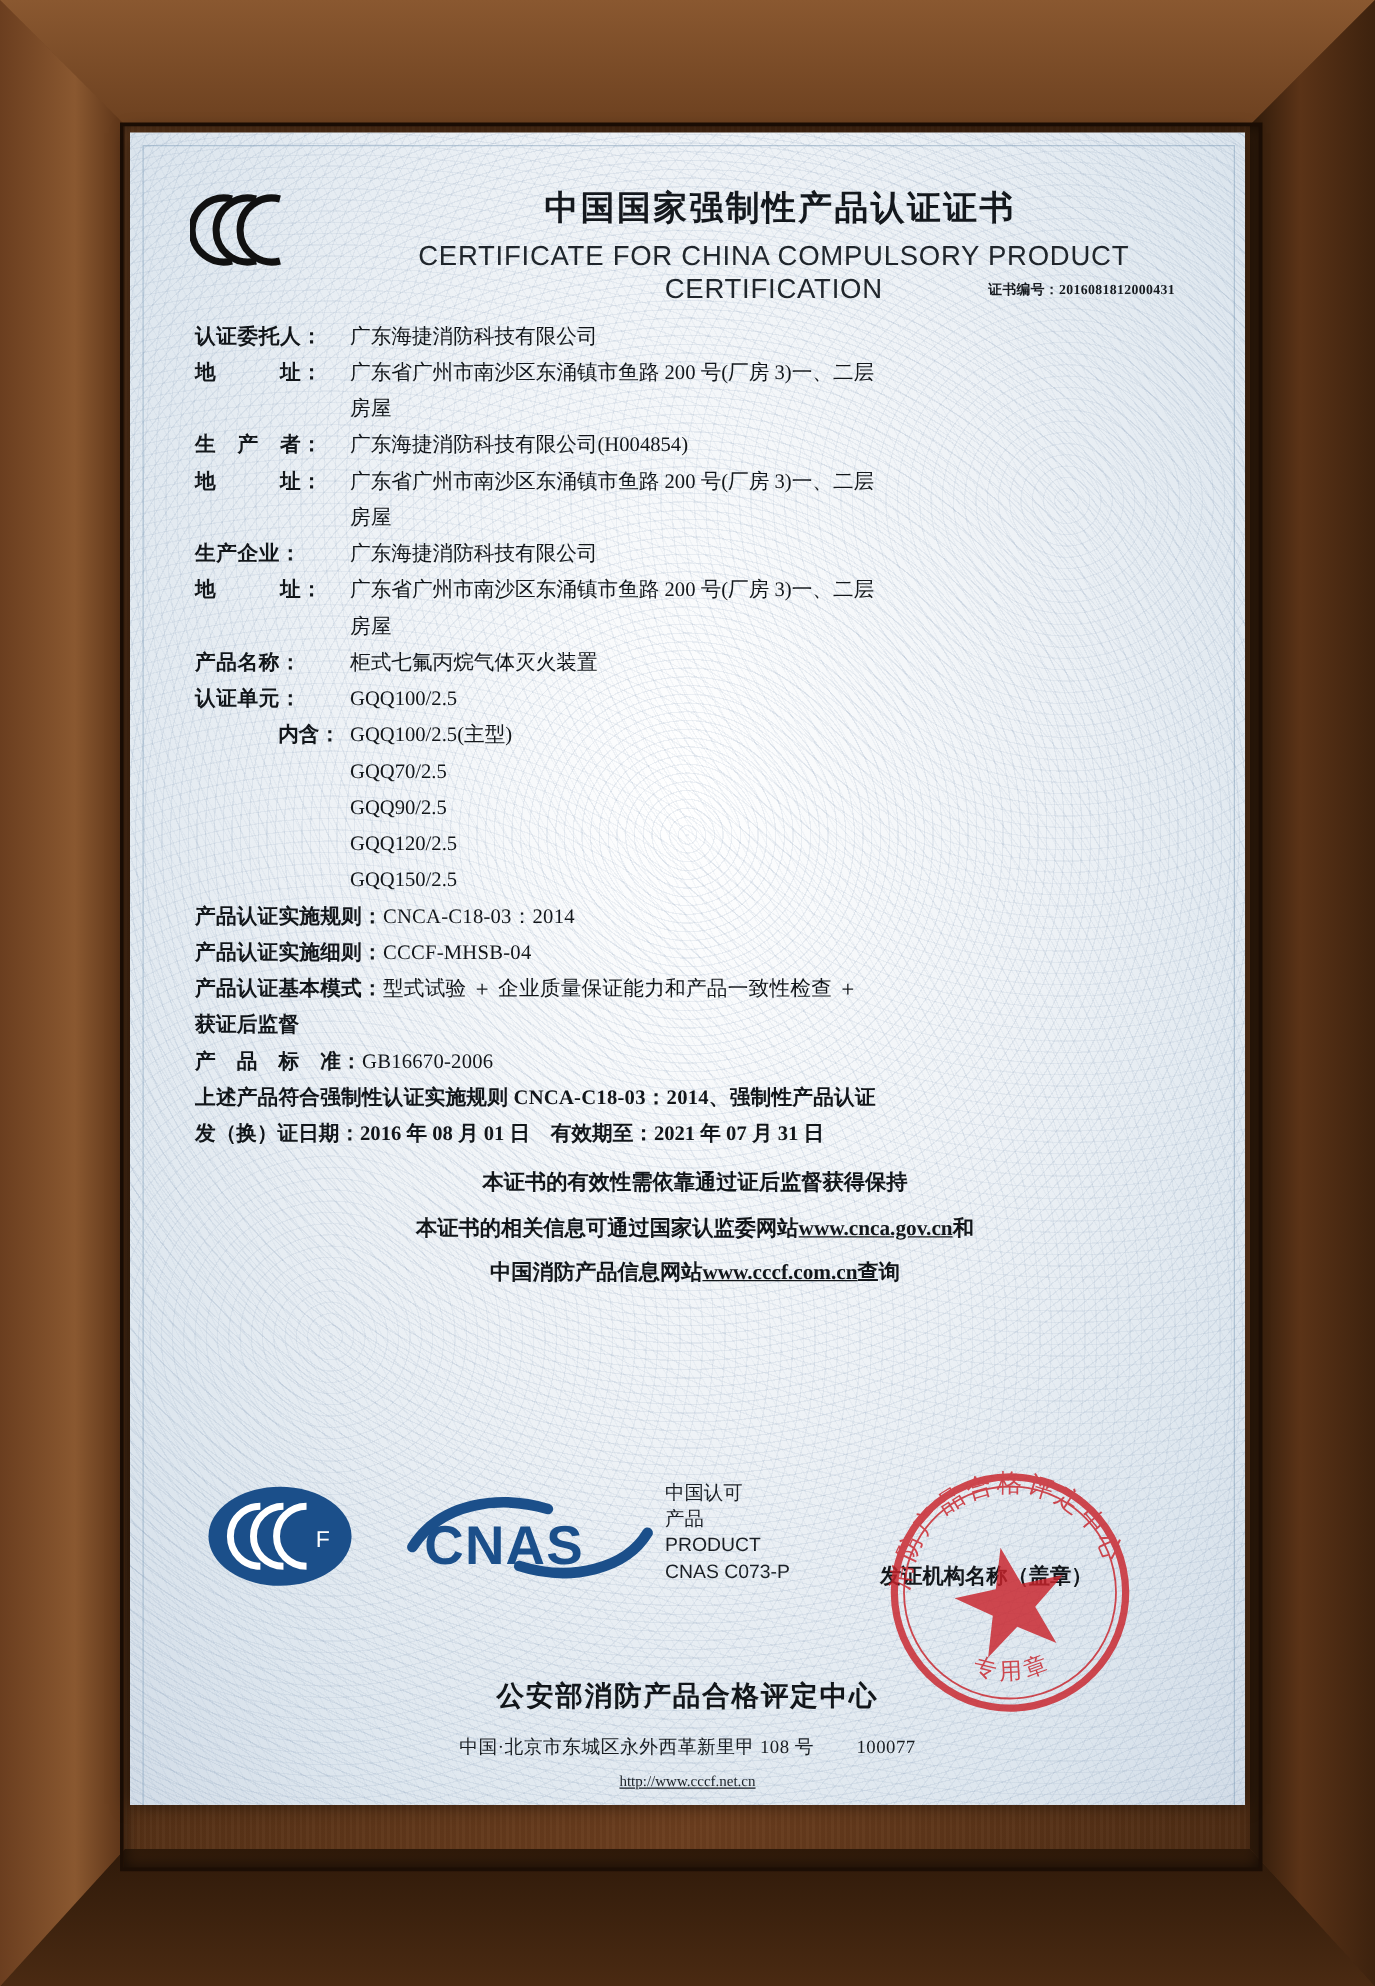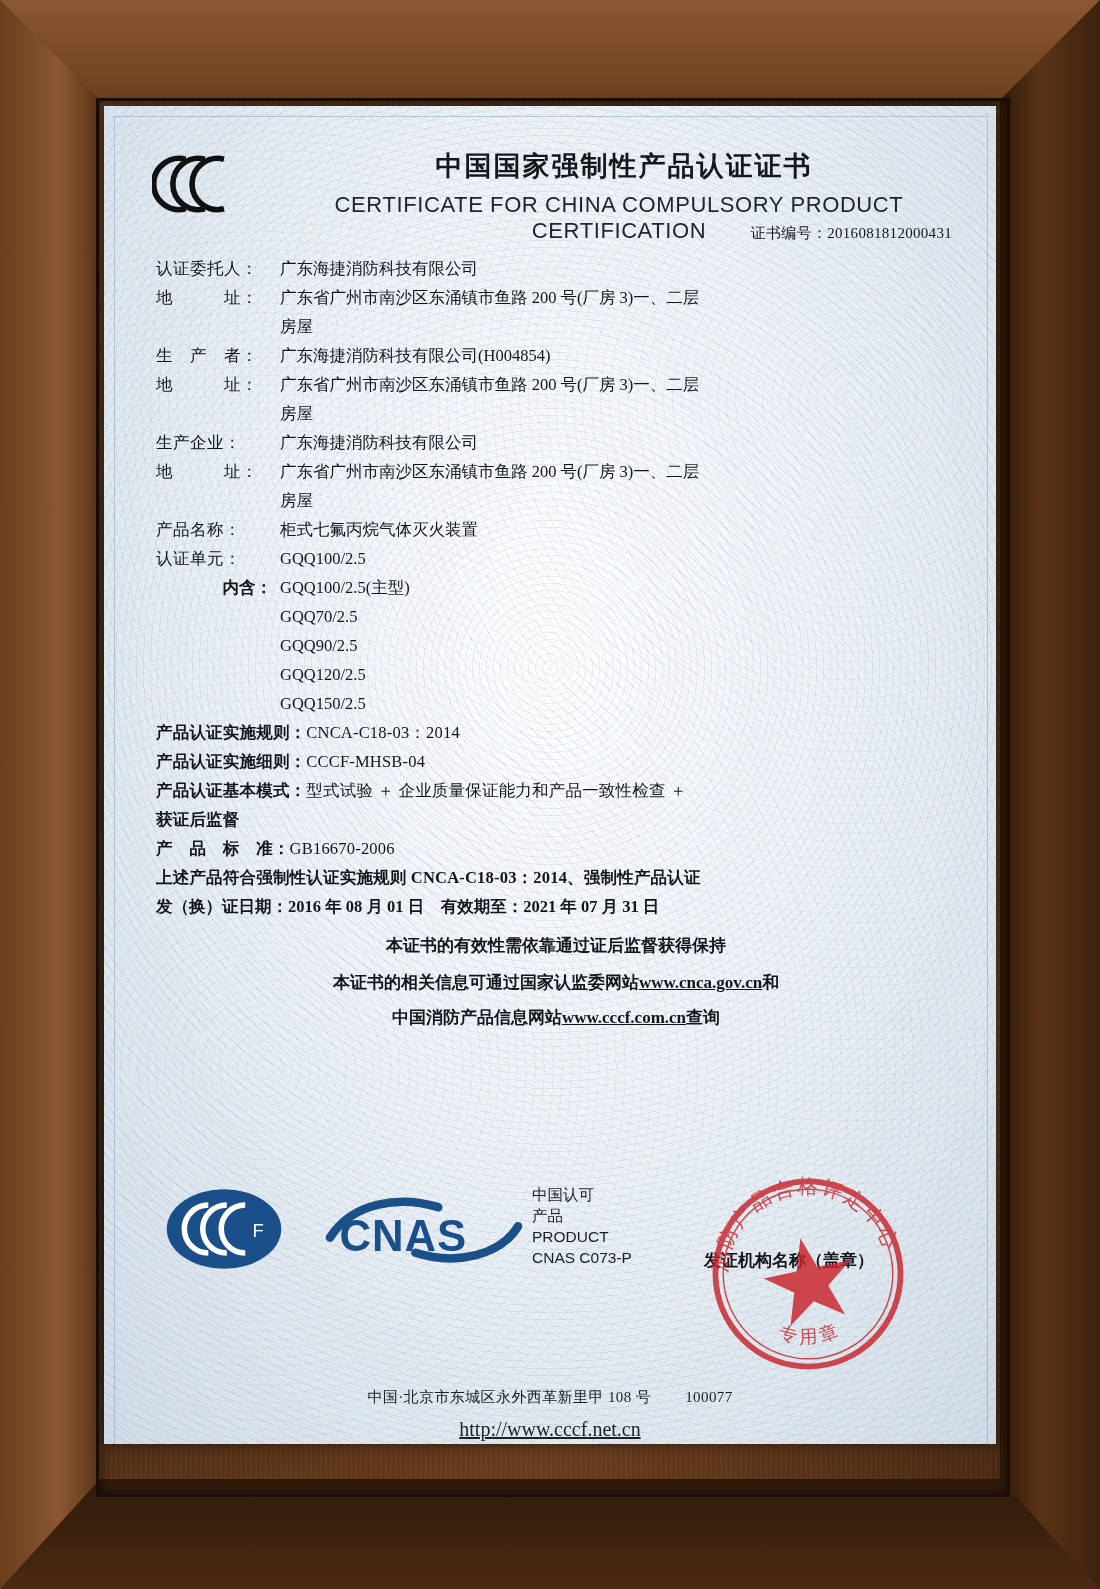--- a/index.html
+++ b/index.html
@@ -137,45 +137,46 @@
     top: 86px;
     width: 730px;
     text-align: center;
     font-size: 22px;
     letter-spacing: 0.6px;
     color: #20262c;
     font-family: "Liberation Sans", sans-serif;
   }
   .cert-no {
     position: absolute;
-    right: 44px;
+    right: 56px;
     top: 118px;
-    font-size: 15px;
+    font-size: 11px;
     color: #15191e;
     letter-spacing: 0.3px;
+    font-weight: bold;
   }
 
   
   .body {
     position: absolute;
     left: 52px;
     top: 148px;
     width: 800px;
     font-size: 16.5px;
     color: #12161a;
     line-height: 29px;
   }
   .row {
     display: flex;
     align-items: flex-start;
   }
   .lbl {
     width: 124px;
     flex: 0 0 124px;
-    font-weight: normal;
+    font-weight: bold;
     letter-spacing: 0.5px;
     white-space: nowrap;
   }
   .val {
     flex: 1 1 auto;
   }
   .cont {
     padding-left: 124px;
   }
   .sub-lbl {
@@ -269,21 +270,21 @@
     letter-spacing: 0.4px;
   }
   .footer-addr .zip {
     margin-left: 34px;
   }
   .footer-url {
     position: absolute;
     left: 0; right: 0;
     top: 1312px;
     text-align: center;
-    font-size: 20px;
+    font-size: 12px;
     color: #1b2127;
     text-decoration: underline;
   }
 </style>
 </head>
 <body>
 
 <div class="frame">
   <div class="frame-bevel"></div>
   <div class="miter miter-top"></div>
@@ -426,19 +427,20 @@
           <textPath href="#sealArc" startOffset="7%">消防产品合格评定中心</textPath>
         </text>
         <path id="sealArcB" d="M 36 128 A 78 78 0 0 0 184 128" fill="none"></path>
         <text font-family="DejaVu Serif, serif" font-size="19" fill="#c9232b" letter-spacing="4">
           <textPath href="#sealArcB" startOffset="26%">专用章</textPath>
         </text>
         <polygon fill="#c9232b" points="110,72 121,105 156,105 128,126 139,159 110,139 81,159 92,126 64,105 99,105"></polygon>
       </g>
     </svg>
 
+    <div class="footer-org">公安部消防产品合格评定中心</div>
     <div class="footer-addr">
       <span>中国·北京市东城区永外西革新里甲 108 号</span><span class="zip">100077</span>
     </div>
     <div class="footer-url">http://www.cccf.net.cn</div>
 
   </div>
 </div>
 
 </body></html>

